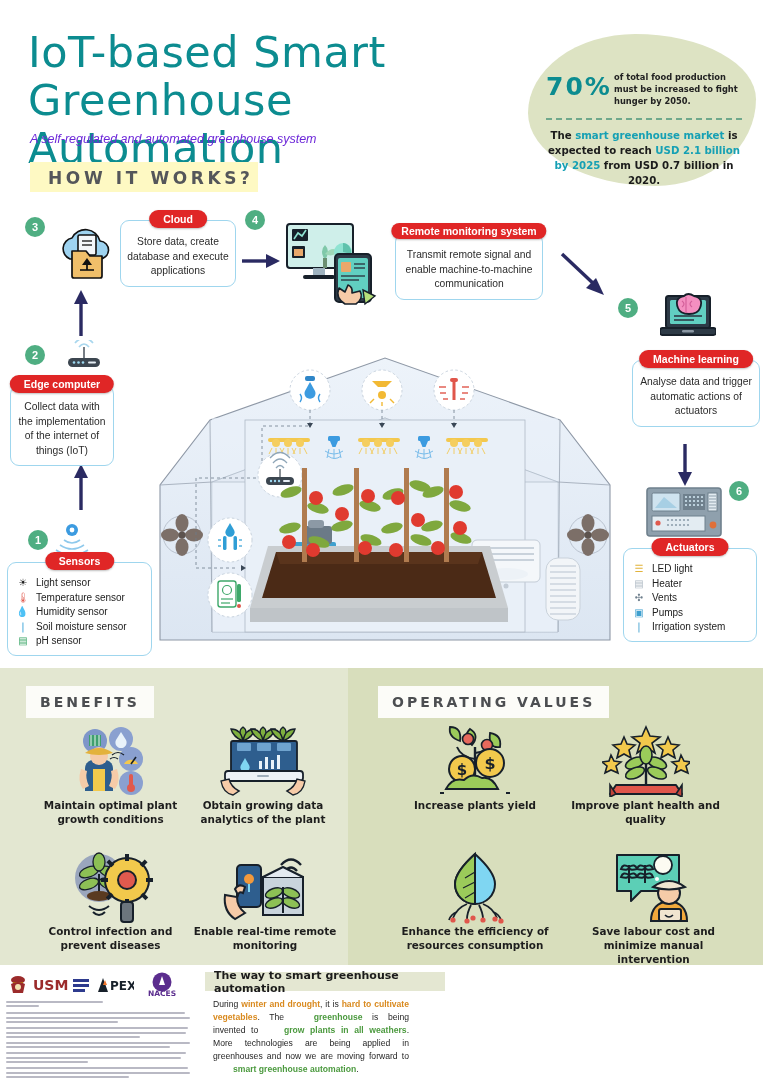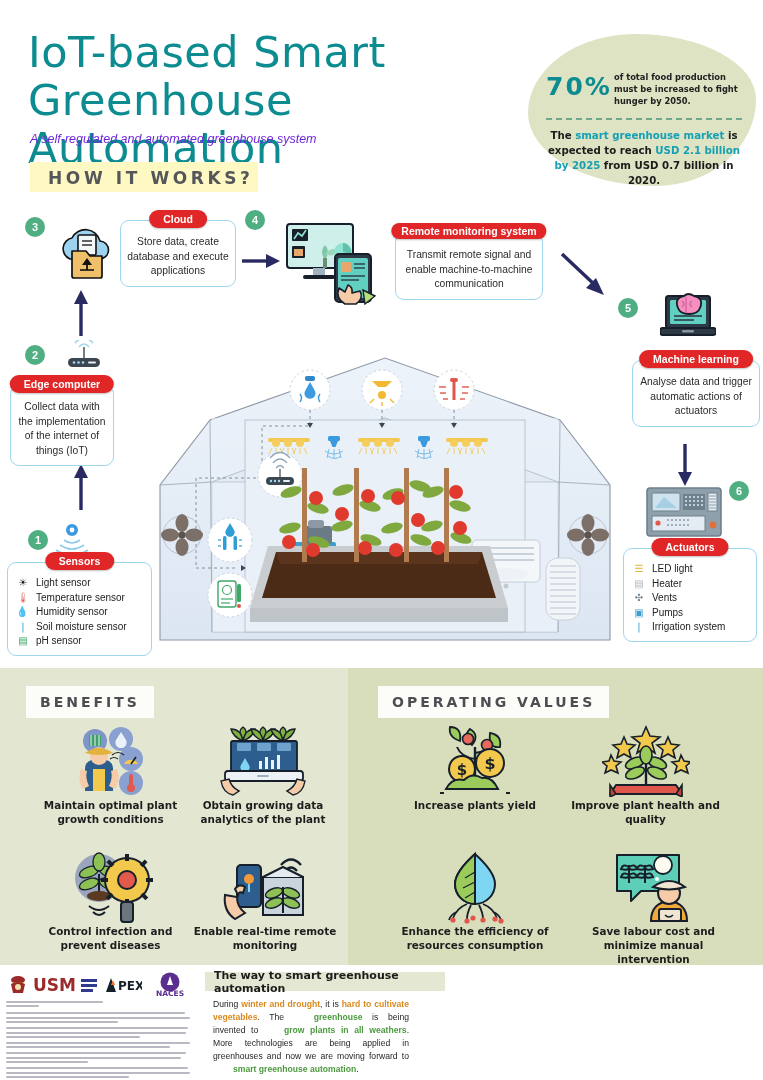--- a/index.html
+++ b/index.html
@@ -967,21 +967,21 @@
 </div>
 
 <div id="footer">
   <div id="logos">
     <svg width="20" height="22" viewBox="0 0 20 22">
       <ellipse cx="10" cy="6" rx="7" ry="4" fill="#9B2B2B"></ellipse>
         <rect x="5" y="8" width="10" height="10" fill="#B8860B"></rect>
       <path d="M3 10 q7-4 14 0 l-2 9 H5z" fill="#9B2B2B"></path>
         <circle cx="10" cy="13" r="3" fill="#F2E2B0"></circle>
     </svg>
-    <span class="logo-txt" style="color:#9B2B2B; font-size:17px;">USM</span>
+    <span class="logo-txt" style="color:#9B2B2B; font-size:14px;">USM</span>
     <svg width="16" height="16" viewBox="0 0 16 16">
       <rect x="0" y="2" width="16" height="3" fill="#2E3B8E"></rect>
         <rect x="0" y="7" width="16" height="3" fill="#2E3B8E"></rect>
         <rect x="0" y="12" width="12" height="3" fill="#2E3B8E"></rect>
     </svg>
     <svg width="40" height="18" viewBox="0 0 40 18">
       <polygon points="4,16 9,2 14,16" fill="#17202A"></polygon>
         <polygon points="9,9 11,4 13,9" fill="#F2762B"></polygon>
       <text x="16" y="14" font-size="12" font-weight="bold" fill="#17202A" font-family="DejaVu Sans, sans-serif">PEX</text>
     </svg>

